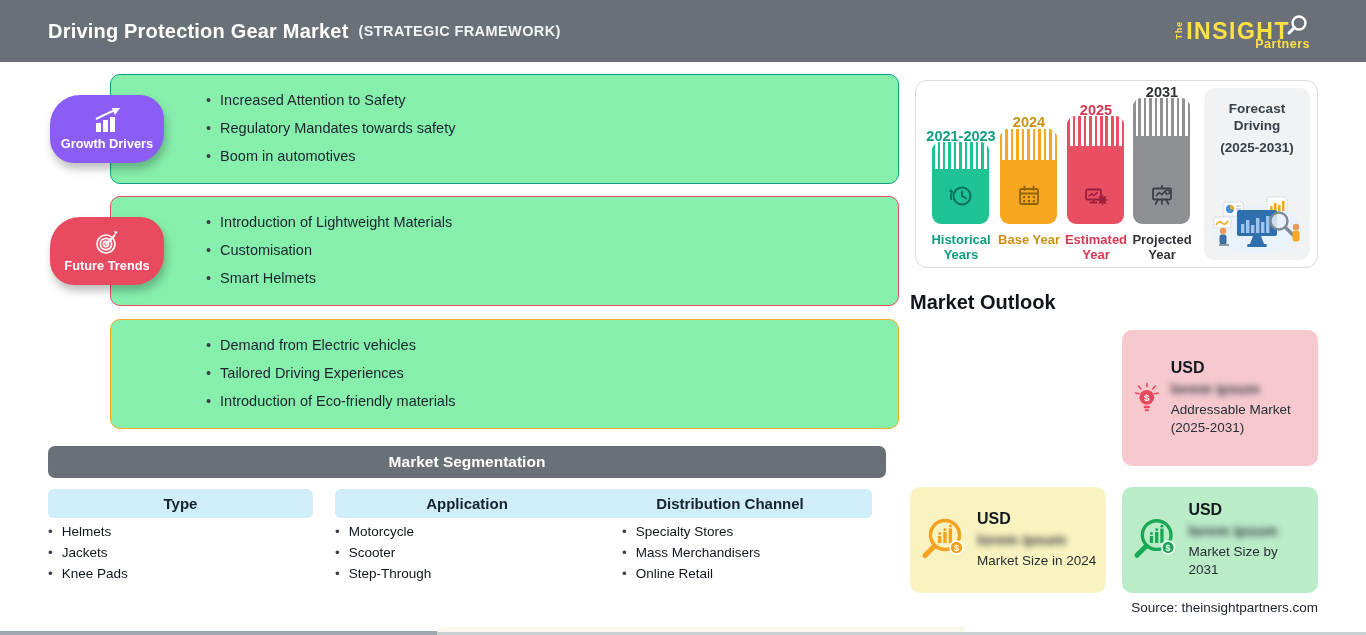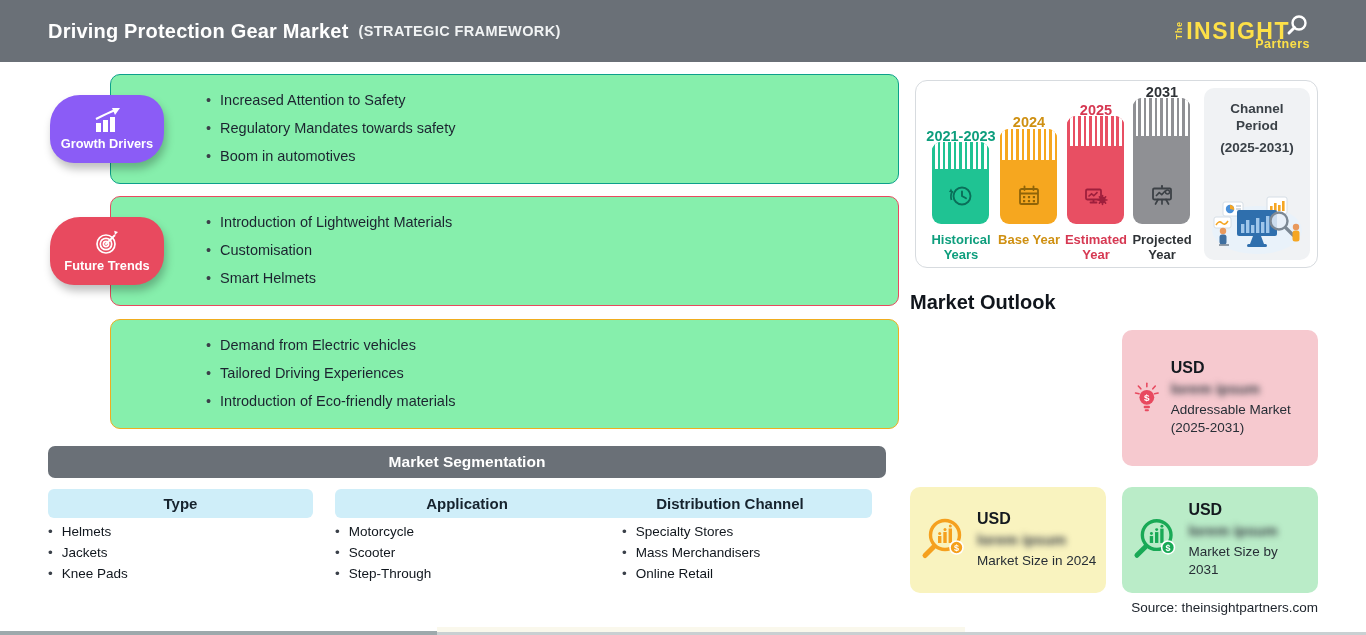--- a/index.html
+++ b/index.html
@@ -256,21 +256,21 @@
         </g>
       </svg>
     </div>
 
     <div class="bar-label lab-1">Historical Years</div>
     <div class="bar-label lab-2">Base Year</div>
     <div class="bar-label lab-3">Estimated Year</div>
     <div class="bar-label lab-4">Projected Year</div>
 
     <div class="forecast">
-      <div style="padding:0 14px;">Channel Period</div>
+      <div style="padding:0 14px;">Forecast Driving</div>
       <div class="forecast-range">(2025-2031)</div>
       <svg width="96" height="62" viewBox="0 0 96 62">
         <ellipse cx="48" cy="36" rx="45" ry="24" fill="#e9f2fa"></ellipse>
         <rect x="14" y="8" width="20" height="14" rx="2" fill="#ffffff" stroke="#d6dee6"></rect>
         <circle cx="21" cy="15" r="4.2" fill="#4a90d9"></circle>
         <path d="M21 15 L21 10.8 A4.2 4.2 0 0 1 25.1 16 Z" fill="#f5a623"></path>
         <line x1="27" y1="12" x2="32" y2="12" stroke="#c3ccd4" stroke-width="1.4"></line>
         <line x1="27" y1="15" x2="32" y2="15" stroke="#c3ccd4" stroke-width="1.4"></line>
         <rect x="58" y="3" width="20" height="17" rx="2" fill="#ffffff" stroke="#d6dee6"></rect>
         <g fill="#f5a623">

